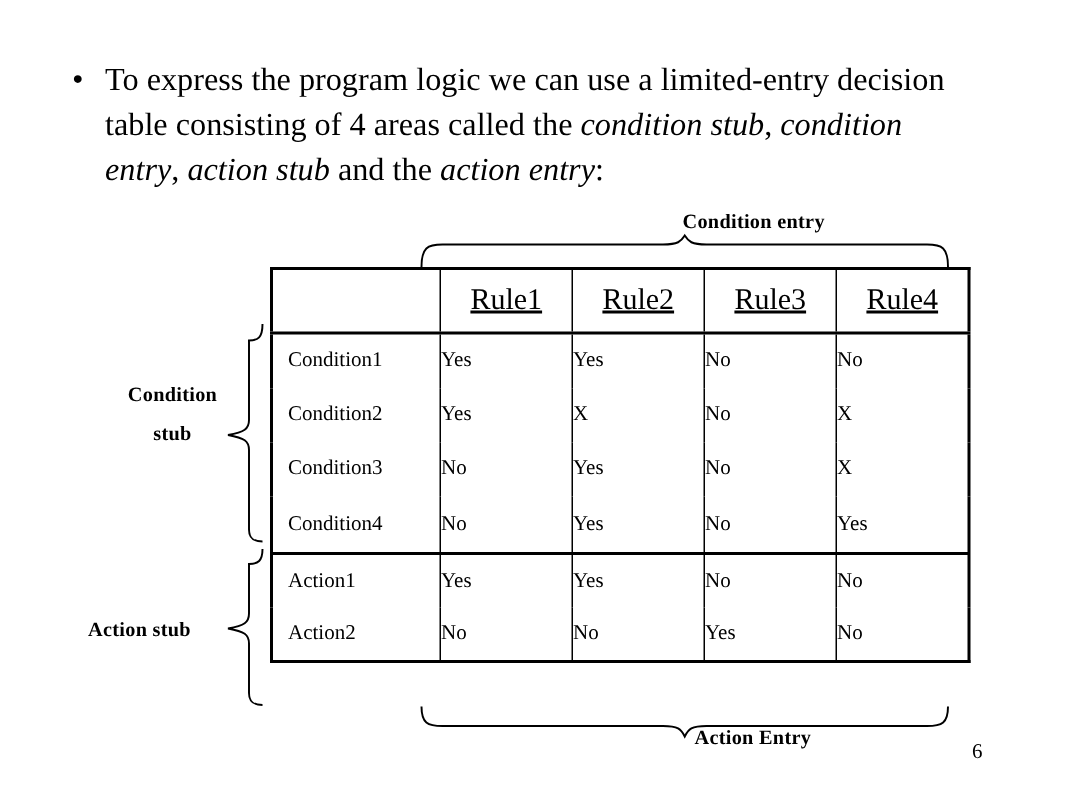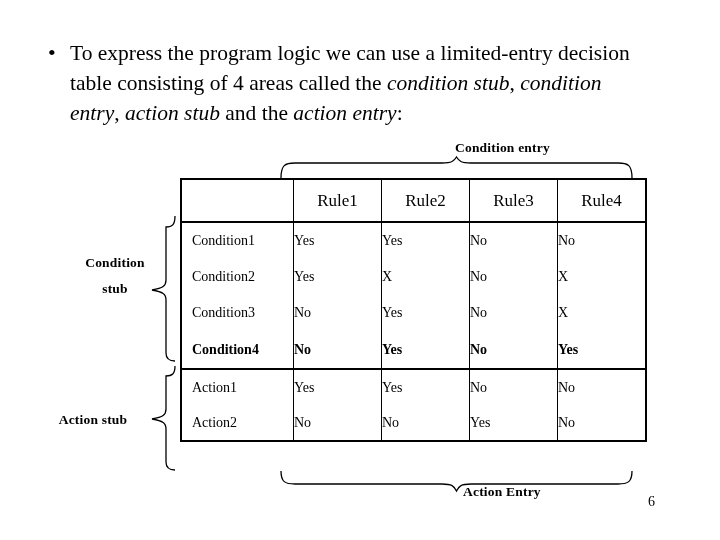--- a/index.html
+++ b/index.html
@@ -74,28 +74,29 @@
     width: 87px;
     text-align: left;
     border-right: 1.6px solid #000;
   }
   #decision-table td.c-val.last { border-right: none; }
 
   
   #decision-table tr.hdr td {
     height: 41px;
     text-align: center;
-    font-size: 17px;
+    font-size: 20px;
+    text-decoration: underline;
   }
   #decision-table tr.hdr td.c-label { text-align: left; }
   #decision-table tr.hdr td { border-bottom: 2.2px solid #000; }
 
   
   #decision-table tr.cond-last td { border-bottom: 2.2px solid #000; }
-  #decision-table tr.cond-last td { height: 37px; font-weight: bold; }
+  #decision-table tr.cond-last td { height: 37px; }
 
   #decision-table tr.act td { height: 35px; }
 
   
   .brace-label {
     position: absolute;
     font-family: "Liberation Serif", "DejaVu Serif", serif;
     font-weight: bold;
     font-size: 13.5px;
     letter-spacing: 0.2px;

